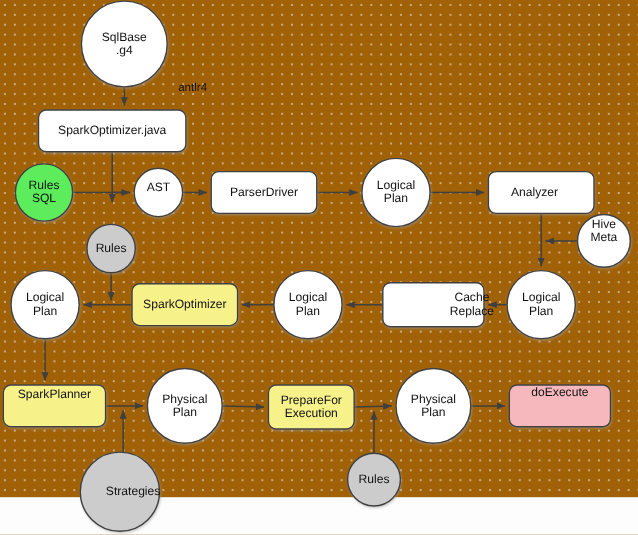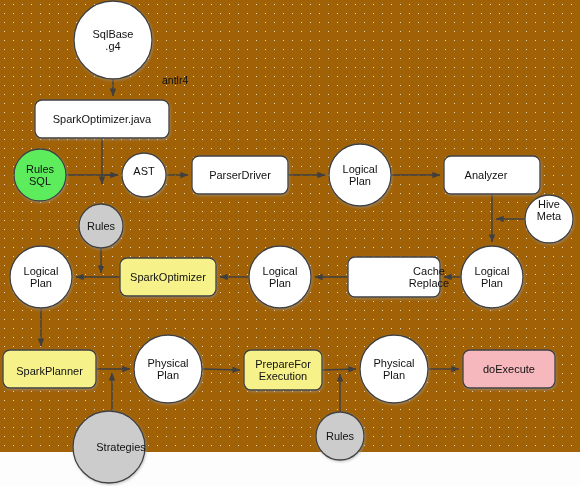--- a/index.html
+++ b/index.html
@@ -122,25 +122,25 @@
       <div class="nodeLabel" style="left: 461px; top: 246px; width: 62px; height: 62px;">Logical
 Plan</div>
       <div class="nodeLabel" style="left: 348px; top: 257px; width: 92px; height: 40px; margin-left: 35px;">Cache
 Replace</div>
       <div class="nodeLabel" style="left: 249px; top: 246px; width: 62px; height: 62px;">Logical
 Plan</div>
       <div class="nodeLabel" style="left: 104px; top: 258px; width: 80px; height: 38px; margin-left: 24px;">SparkOptimizer</div>
       <div class="nodeLabel" style="left: 79px; top: 204px; width: 44px; height: 44px;">Rules</div>
       <div class="nodeLabel" style="left: 10px; top: 246px; width: 62px; height: 62px;">Logical
 Plan</div>
-      <div class="nodeLabel" style="left: 3px; top: 352px; width: 93px; height: 38px; text-align: right;">SparkPlanner</div>
+      <div class="nodeLabel" style="left: 3px; top: 340px; width: 93px; height: 38px; text-align: right;">SparkPlanner</div>
       <div class="nodeLabel" style="left: 85px; top: 411px; width: 72px; height: 72px;">Strategies</div>
       <div class="nodeLabel" style="left: 134px; top: 335px; width: 68px; height: 68px;">Physical
 Plan</div>
       <div class="nodeLabel" style="left: 244px; top: 350px; width: 78px; height: 40px; border-radius: 16px;">PrepareFor
 Execution</div>
       <div class="nodeLabel" style="left: 316px; top: 412px; width: 48px; height: 48px;">Rules</div>
       <div class="nodeLabel" style="left: 360px; top: 335px; width: 68px; height: 68px;">Physical
 Plan</div>
-      <div class="nodeLabel" style="left: 463px; top: 350px; width: 92px; height: 38px;">doExecute</div>
+      <div class="nodeLabel" style="left: 463px; top: 338px; width: 92px; height: 38px;">doExecute</div>
       <div class="edgeLabel" style="left: 118px; top: 74px; margin-left: 44px;">antlr4</div>
     </div>
 </div>
 
 </body></html>

